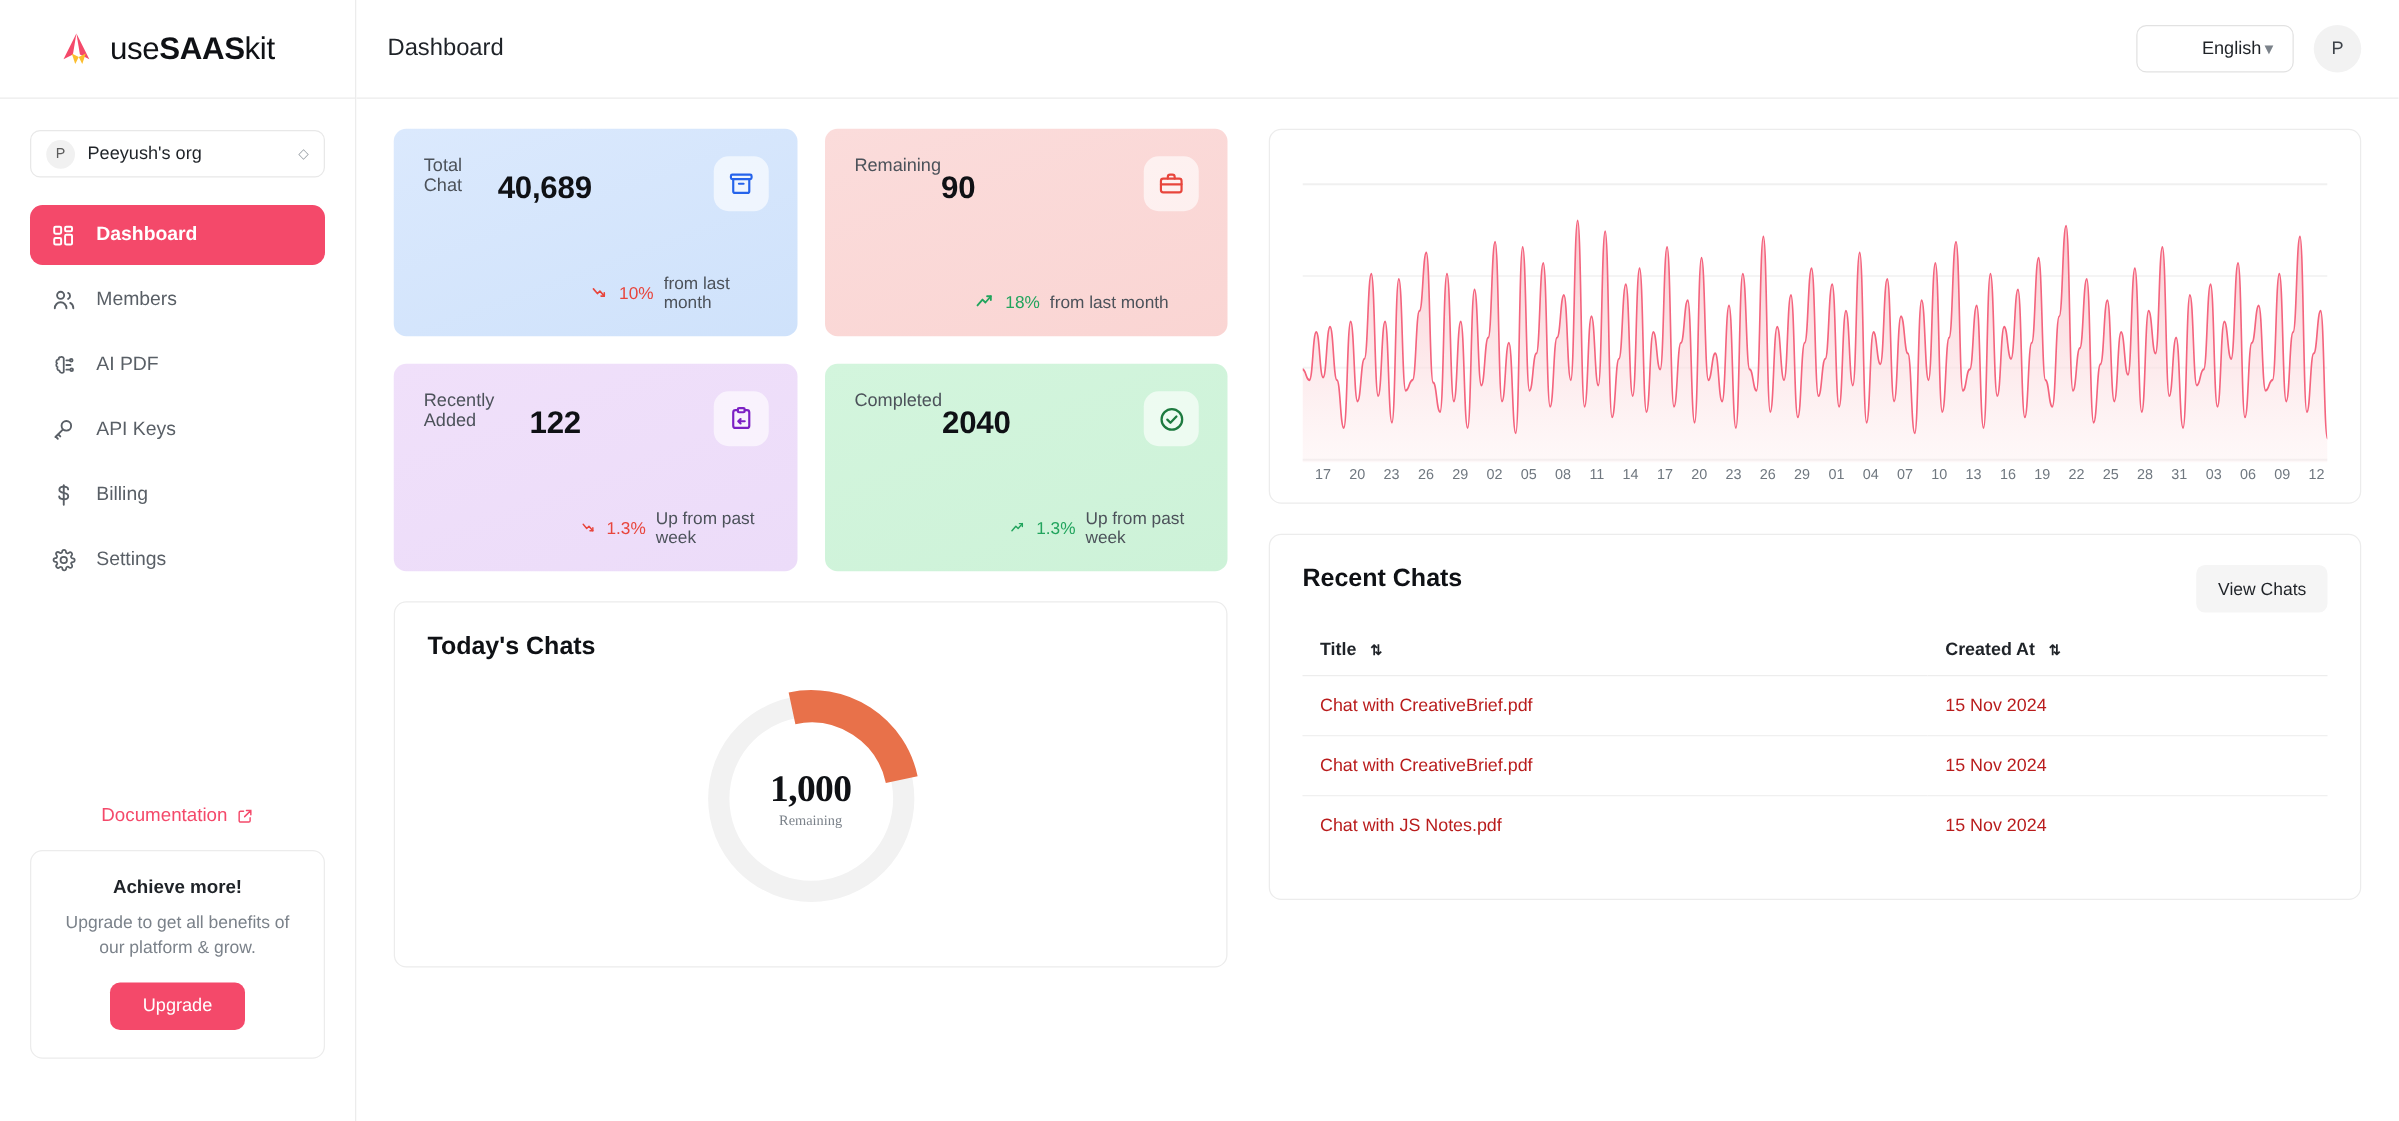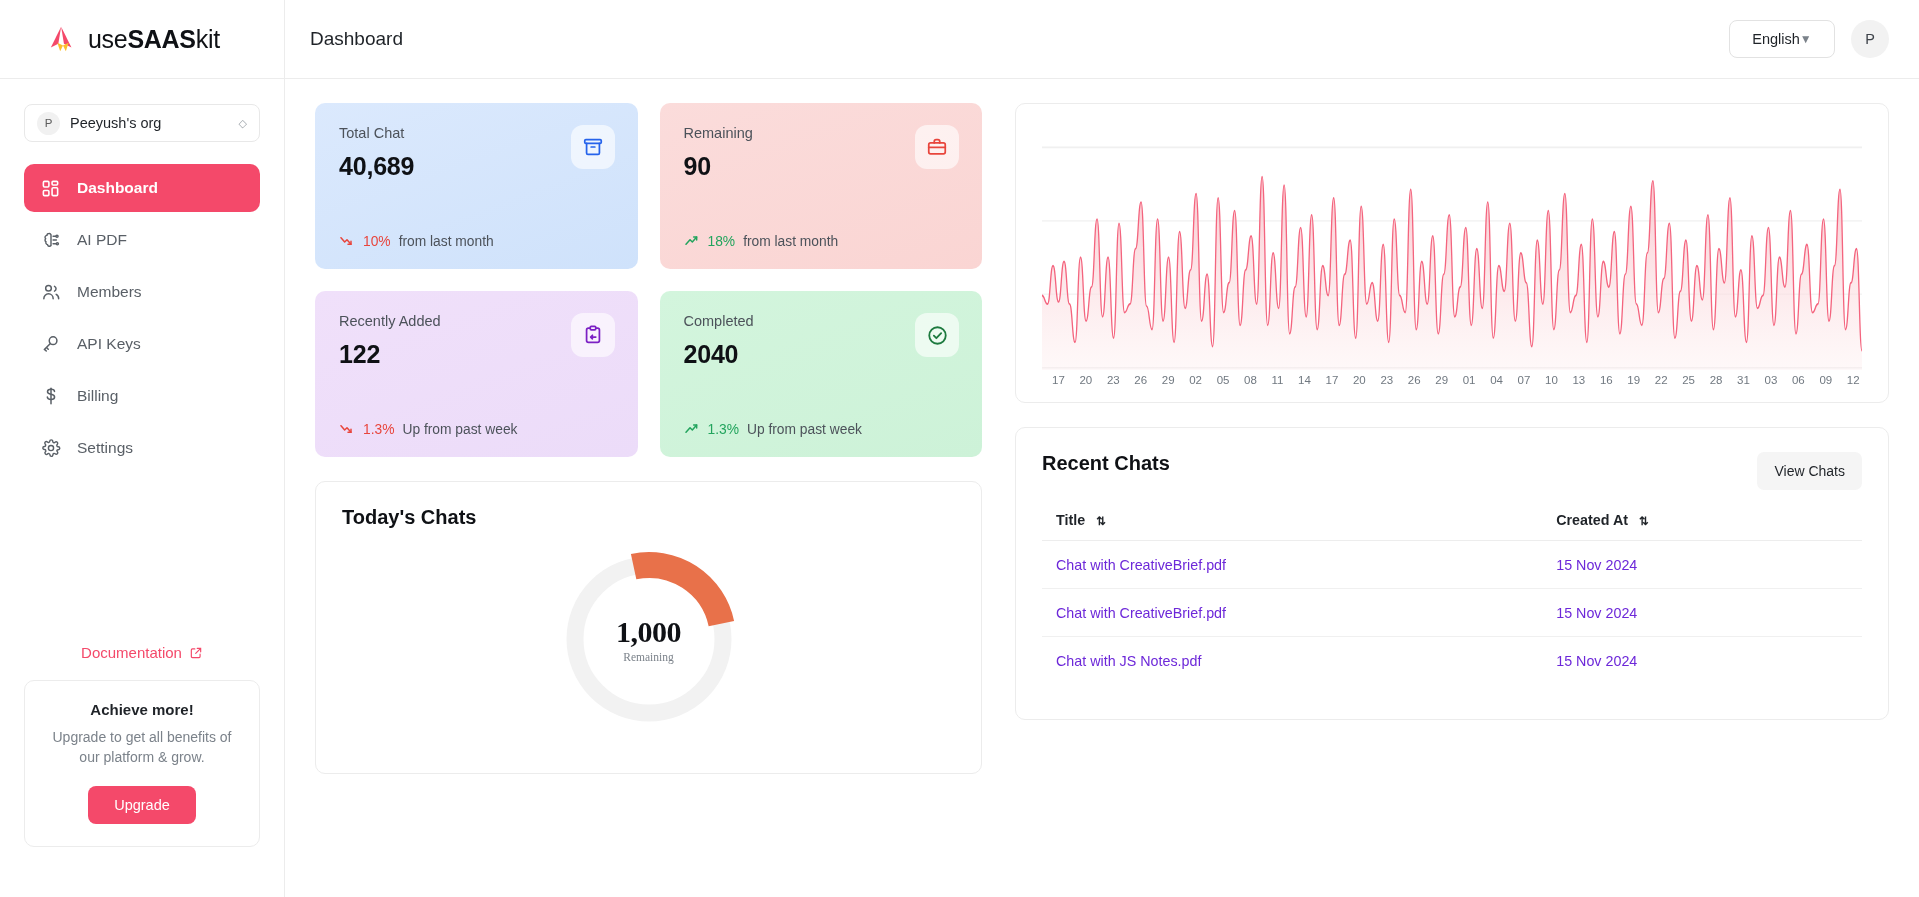--- a/index.html
+++ b/index.html
@@ -85,42 +85,42 @@
   
   .main { flex: 1; display: flex; flex-direction: column; min-width: 0; }
   .topbar {
     height: 79px; border-bottom: 1px solid #ececec;
     display: flex; align-items: center; justify-content: space-between;
     padding: 0 30px 0 25px;
   }
   .page-title { font-size: 19px; color: #1f2328; }
   .topbar-right { display: flex; align-items: center; gap: 16px; }
   .lang-select {
-    width: 106px; height: 38px; border: 1px solid #e2e2e2; border-radius: 8px;
-    display: flex; align-items: center; justify-content: center;
+    width: 126px; height: 38px; border: 1px solid #e2e2e2; border-radius: 8px;
+    display: flex; align-items: center; justify-content: flex-end;
     padding: 0 13px; font-size: 14.5px; color: #1f2328; cursor: pointer; background: #fff;
   }
   .chev { color: #7b828a; font-size: 12px; }
   .user-avatar {
     width: 38px; height: 38px; border-radius: 50%;
     background: #f2f2f2; color: #3d4249; font-size: 14.5px;
     display: flex; align-items: center; justify-content: center; cursor: pointer;
   }
 
   .content { flex: 1; padding: 24px 30px 0 30px; overflow: hidden; }
   .row { display: flex; gap: 33px; }
   .col-left { width: 667px; flex: 0 0 667px; }
   .col-right { flex: 1; min-width: 0; }
 
   
   .stats { display: grid; grid-template-columns: 1fr 1fr; gap: 22px; }
   .stat-card {
     border-radius: 10px; padding: 22px 24px 20px;
     position: relative; height: 166px;
-    display: flex; flex-direction: column;
+    display: flex; 
   }
   .stat-card.blue   { background: linear-gradient(160deg,#dbe9fd 0%,#cfe2fb 100%); }
   .stat-card.pink   { background: linear-gradient(160deg,#fbdcdb 0%,#fad5d3 100%); }
   .stat-card.purple { background: linear-gradient(160deg,#f0e0fa 0%,#ecdcf9 100%); }
   .stat-card.green  { background: linear-gradient(160deg,#d3f5dd 0%,#cdf2d8 100%); }
   .stat-label { font-size: 14.5px; color: #4c525a; }
   .stat-value { margin-top: 11px; font-size: 25px; font-weight: 700; color: #0f1115; letter-spacing: -0.2px; }
   .stat-trend { margin-top: auto; display: flex; align-items: center; gap: 8px; font-size: 13.8px; color: #4c525a; }
   .stat-trend .pct { font-weight: 400; }
   .trend-up .pct { color: #22a45d; }
@@ -162,21 +162,21 @@
     padding: 11px 17px; font-size: 14px; color: #1f2328;
     font-family: inherit; cursor: pointer;
   }
   table.recent { width: 100%; border-collapse: collapse; margin-top: 22px; }
   table.recent th {
     text-align: left; font-size: 14.3px; font-weight: 700; color: #1f2328;
     padding: 0 0 12px 14px; border-bottom: 1px solid #ededed;
   }
   table.recent th .sort { font-size: 11.5px; margin-left: 7px; color: #1f2328; cursor: pointer; }
   table.recent td {
-    font-size: 14.3px; color: #6d28d9;
+    font-size: 14.3px; color: #b91c1c;
     padding: 16px 0 15px 14px; border-bottom: 1px solid #f0f0f0;
   }
   table.recent tr:last-child td { border-bottom: 0; }
   .col-created { width: 39%; }
 </style>
 </head>
 <body>
 
 <div class="app">
 
@@ -207,39 +207,39 @@
               <rect x="14" y="3" width="7" height="4.5" rx="1.2"></rect>
             <rect x="14" y="11" width="7" height="10" rx="1.4"></rect>
               <rect x="3" y="14.5" width="7" height="6.5" rx="1.4"></rect>
           </svg>
         </span>
         <span>Dashboard</span>
       </div>
 
       <div class="nav-item">
         <span class="ico">
+          <svg width="20" height="20" viewBox="0 0 24 24" fill="none" stroke="#595f66" stroke-width="1.8" stroke-linecap="round">
+            <circle cx="9" cy="7.5" r="3.4"></circle>
+            <path d="M3.4 20c0-3.4 2.6-5.8 5.6-5.8s5.6 2.4 5.6 5.8"></path>
+            <path d="M16.2 5.2a3.2 3.2 0 0 1 0 5.8M18.2 14.8c2 .9 3 2.8 3 5.2"></path>
+          </svg>
+        </span>
+        <span>Members</span>
+      </div>
+
+      <div class="nav-item">
+        <span class="ico">
           <svg width="20" height="20" viewBox="0 0 24 24" fill="none" stroke="#595f66" stroke-width="1.7" stroke-linecap="round">
             <path d="M9.5 4.2a2.4 2.4 0 0 0-2.4 2.3 2.3 2.3 0 0 0-1.6 3.9 2.4 2.4 0 0 0 .5 3.7 2.4 2.4 0 0 0 1.8 3.4 2.4 2.4 0 0 0 4.2 1.2V5.6a2.3 2.3 0 0 0-2.5-1.4Z"></path>
             <path d="M14.5 7.5h3.2M14.5 12h4M14.5 16.5h3"></path>
             <circle cx="19.2" cy="7.5" r="1.3"></circle>
               <circle cx="19.6" cy="16.5" r="1.3"></circle>
           </svg>
         </span>
         <span>AI PDF</span>
-      </div>
-
-      <div class="nav-item">
-        <span class="ico">
-          <svg width="20" height="20" viewBox="0 0 24 24" fill="none" stroke="#595f66" stroke-width="1.8" stroke-linecap="round">
-            <circle cx="9" cy="7.5" r="3.4"></circle>
-            <path d="M3.4 20c0-3.4 2.6-5.8 5.6-5.8s5.6 2.4 5.6 5.8"></path>
-            <path d="M16.2 5.2a3.2 3.2 0 0 1 0 5.8M18.2 14.8c2 .9 3 2.8 3 5.2"></path>
-          </svg>
-        </span>
-        <span>Members</span>
       </div>
 
       <div class="nav-item">
         <span class="ico">
           <svg width="20" height="20" viewBox="0 0 24 24" fill="none" stroke="#595f66" stroke-width="1.8" stroke-linecap="round">
             <circle cx="14.5" cy="8" r="4.6"></circle>
             <path d="M11.3 11.4 4 18.7M6.6 16.1l2.1 2.1M4.3 18.4l2 2"></path>
           </svg>
         </span>
         <span>API Keys</span>

